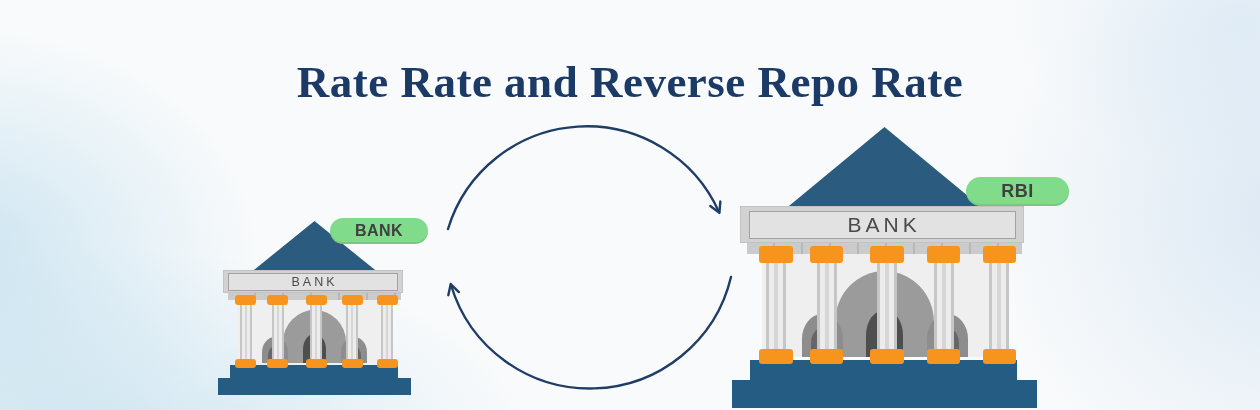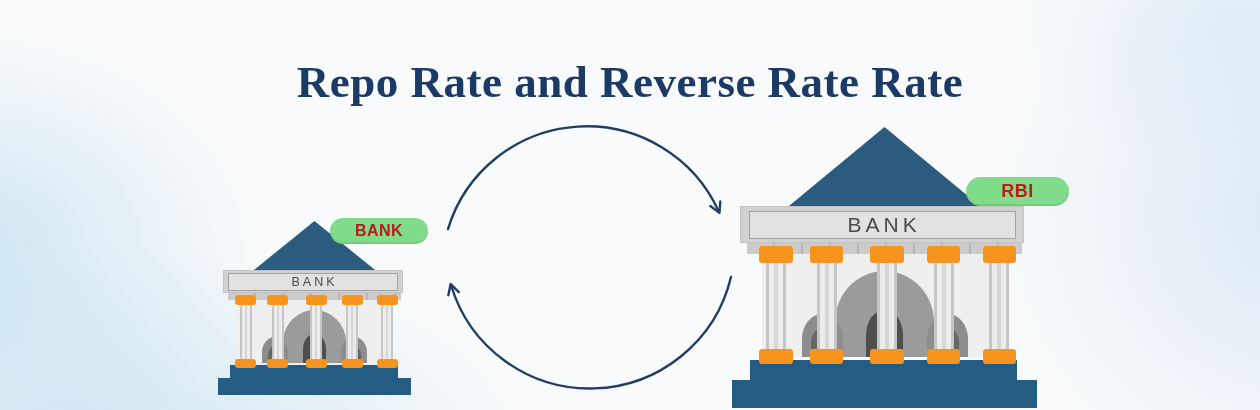--- a/index.html
+++ b/index.html
@@ -17,21 +17,21 @@
     position:absolute;top:28px;left:0;width:100%;text-align:center;z-index:10;
     font-family:"Liberation Serif",serif;font-weight:700;font-size:45px;line-height:1.1;
     color:var(--title_navy,#1c3a66);letter-spacing:.5px;
   }
   
   svg.arrows{position:absolute;left:0;top:0;z-index:2;pointer-events:none;}
   svg.arrows path.arc{fill:none;stroke:var(--arrow_navy,#203d66);stroke-width:2.4;stroke-linecap:round;}
   
   .badge{
     position:absolute;z-index:12;border-radius:999px;
-    background:var(--badge_green,#80dc8b);color:#b91c1c;
+    background:var(--badge_green,#80dc8b);color:#404040;
     display:flex;align-items:center;justify-content:center;
     font-weight:700;letter-spacing:.5px;
     box-shadow:inset 0 -2px 0 rgba(0,0,0,.08);
   }
   #bank-badge{left:330px;top:218px;width:98px;height:26px;font-size:16px;}
   #rbi-badge{left:966px;top:177px;width:103px;height:29px;font-size:18px;}
   
   .building{position:absolute;z-index:3;}
   .roof{
     position:absolute;left:16%;top:0;width:68%;height:30.5%;z-index:1;
@@ -79,21 +79,21 @@
   }
   
   #left-bank{left:218px;top:221px;width:193px;height:174px;--sign-size:12.5px;--sign-track:3px;}
   #rbi-bank{left:732px;top:127px;width:305px;height:281px;--sign-size:21px;--sign-track:4px;}
 </style>
 </head>
 <body>
 
 <div id="stage">
 
-  <h1 class="title">Repo Rate and Reverse Rate Rate</h1>
+  <h1 class="title">Rate Rate and Reverse Repo Rate</h1>
 
   <svg class="arrows" width="1260" height="410" viewBox="0 0 1260 410" aria-hidden="true">
     <defs>
       <marker id="ah" markerWidth="16" markerHeight="16" refX="11" refY="7" orient="auto" markerUnits="userSpaceOnUse">
         <path d="M2,1.5 L12,7 L2,12.5" fill="none" stroke="var(--arrow_navy,#203d66)" stroke-width="2.4" stroke-linecap="round" stroke-linejoin="round"></path>
       </marker>
     </defs>
     <path class="arc" d="M448,229 A145,145 0 0 1 719,212" marker-end="url(#ah)"></path>
     <path class="arc" d="M731,277 A145,145 0 0 1 451,285" marker-end="url(#ah)"></path>
   </svg>

